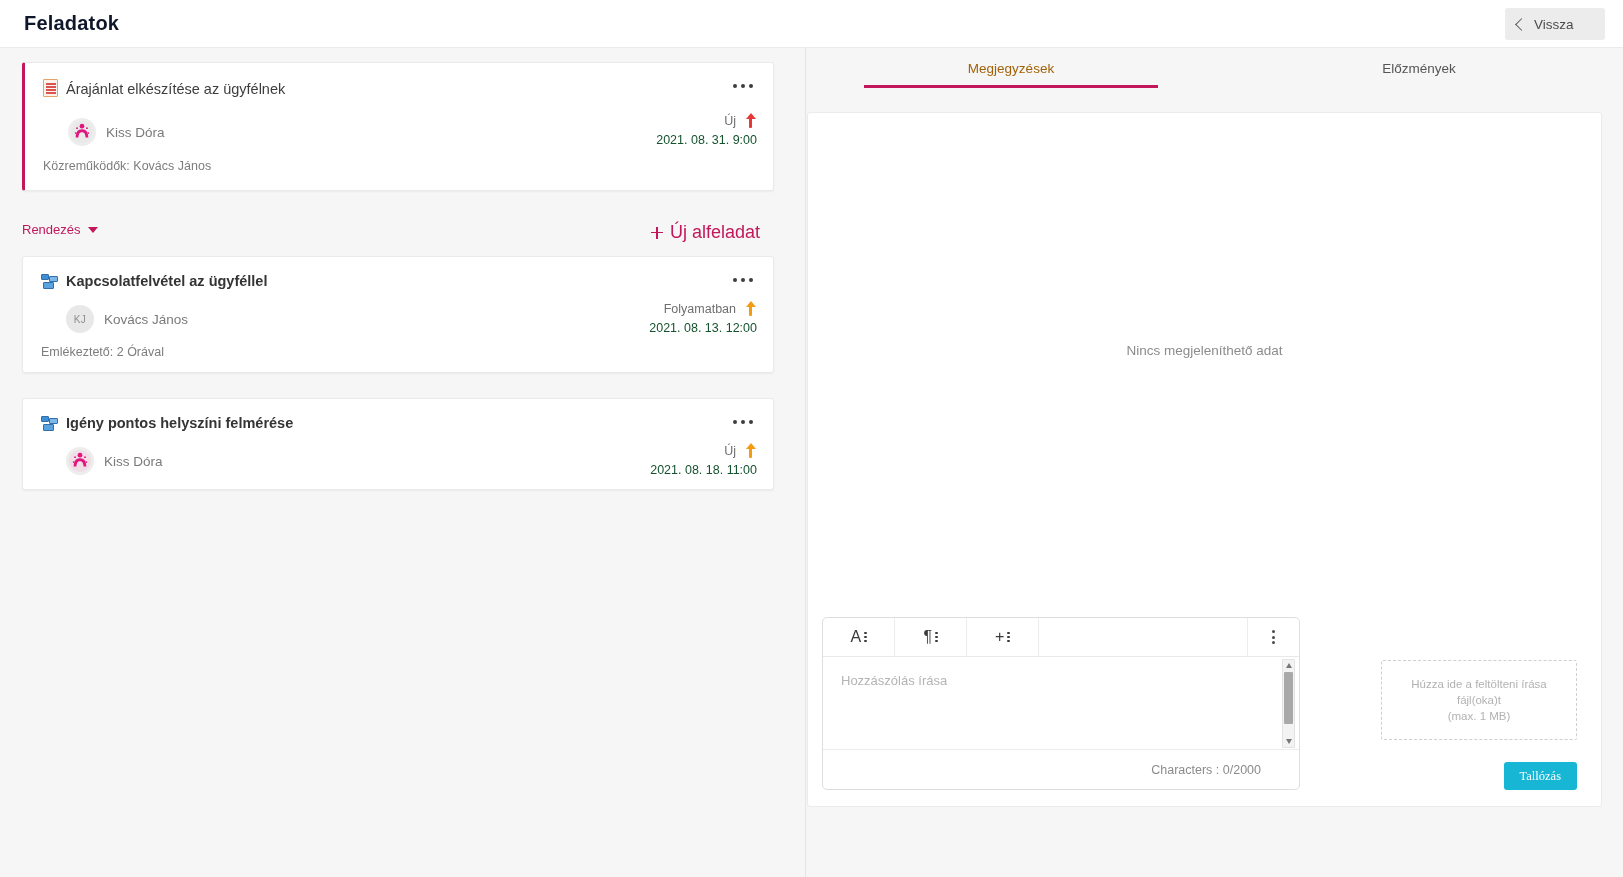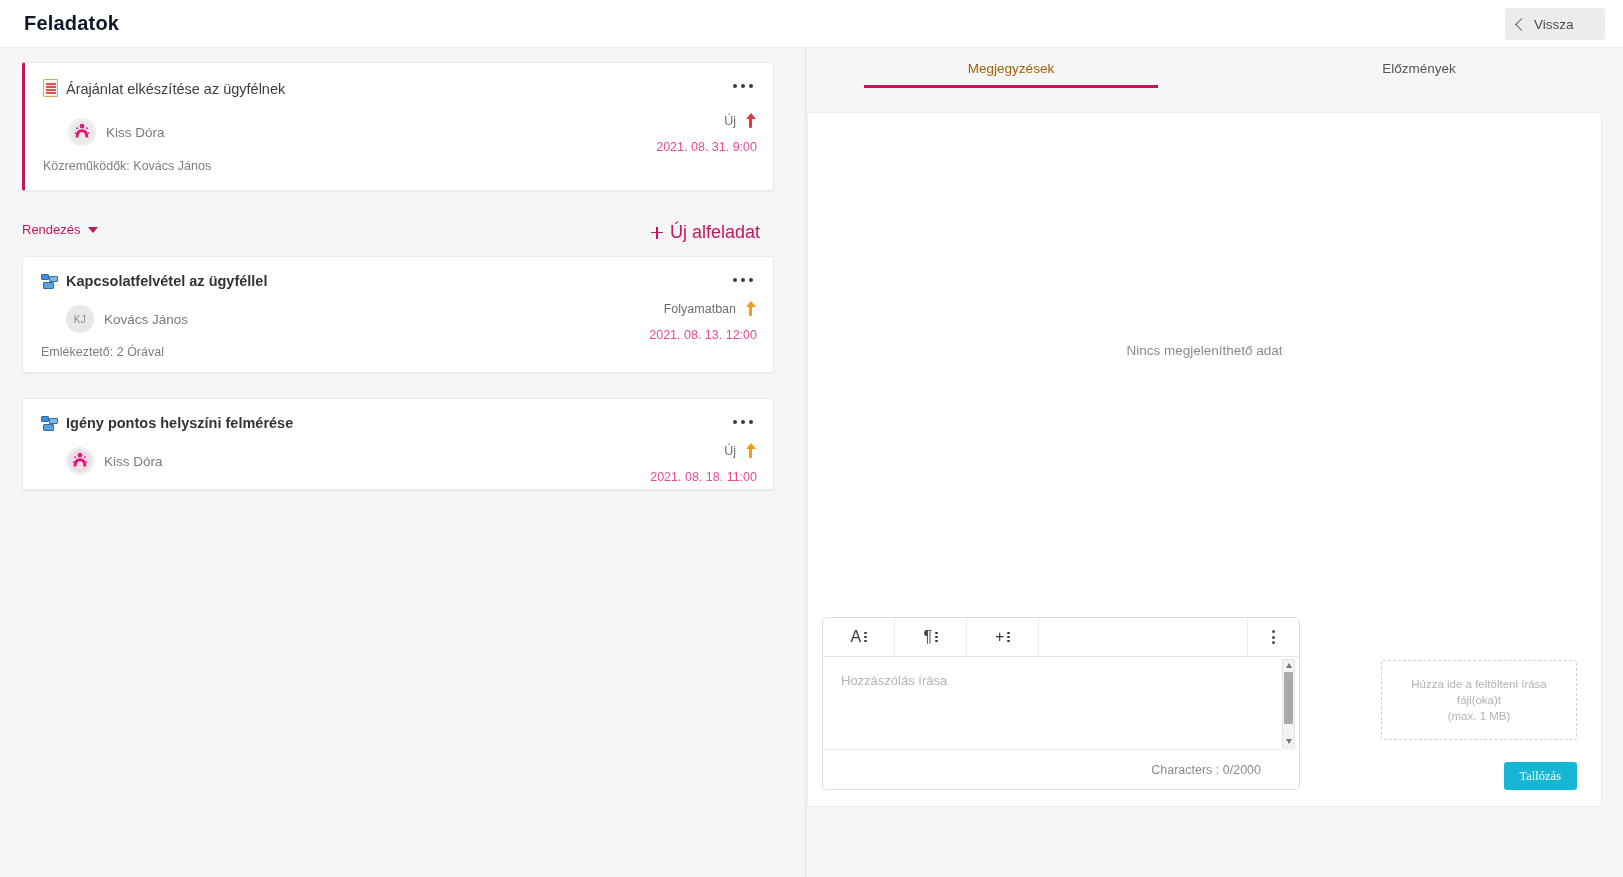--- a/index.html
+++ b/index.html
@@ -131,21 +131,21 @@
   .arrow-up::before {
     content: ""; position: absolute; left: 5px; top: 4px;
     width: 3px; height: 11px; background: currentColor; border-radius: 1px;
   }
   .arrow-up::after {
     content: ""; position: absolute; left: 1.5px; top: 0;
     width: 0; height: 0;
     border-left: 5px solid transparent; border-right: 5px solid transparent;
     border-bottom: 6px solid currentColor;
   }
-  .date-text { font-size: 12.5px; color: #ec4899; margin-top: 12px; }
+  .date-text { font-size: 12.5px; color: #14532d; margin-top: 5px; }
 
   
   .toolrow {
     position: absolute; left: 0; top: 163px; width: 806px; height: 42px;
   }
   .sort-link {
     position: absolute; left: 22px; top: 11px;
     font-size: 13px; color: #c2185b; cursor: pointer;
     display: flex; align-items: center; gap: 7px;
   }

